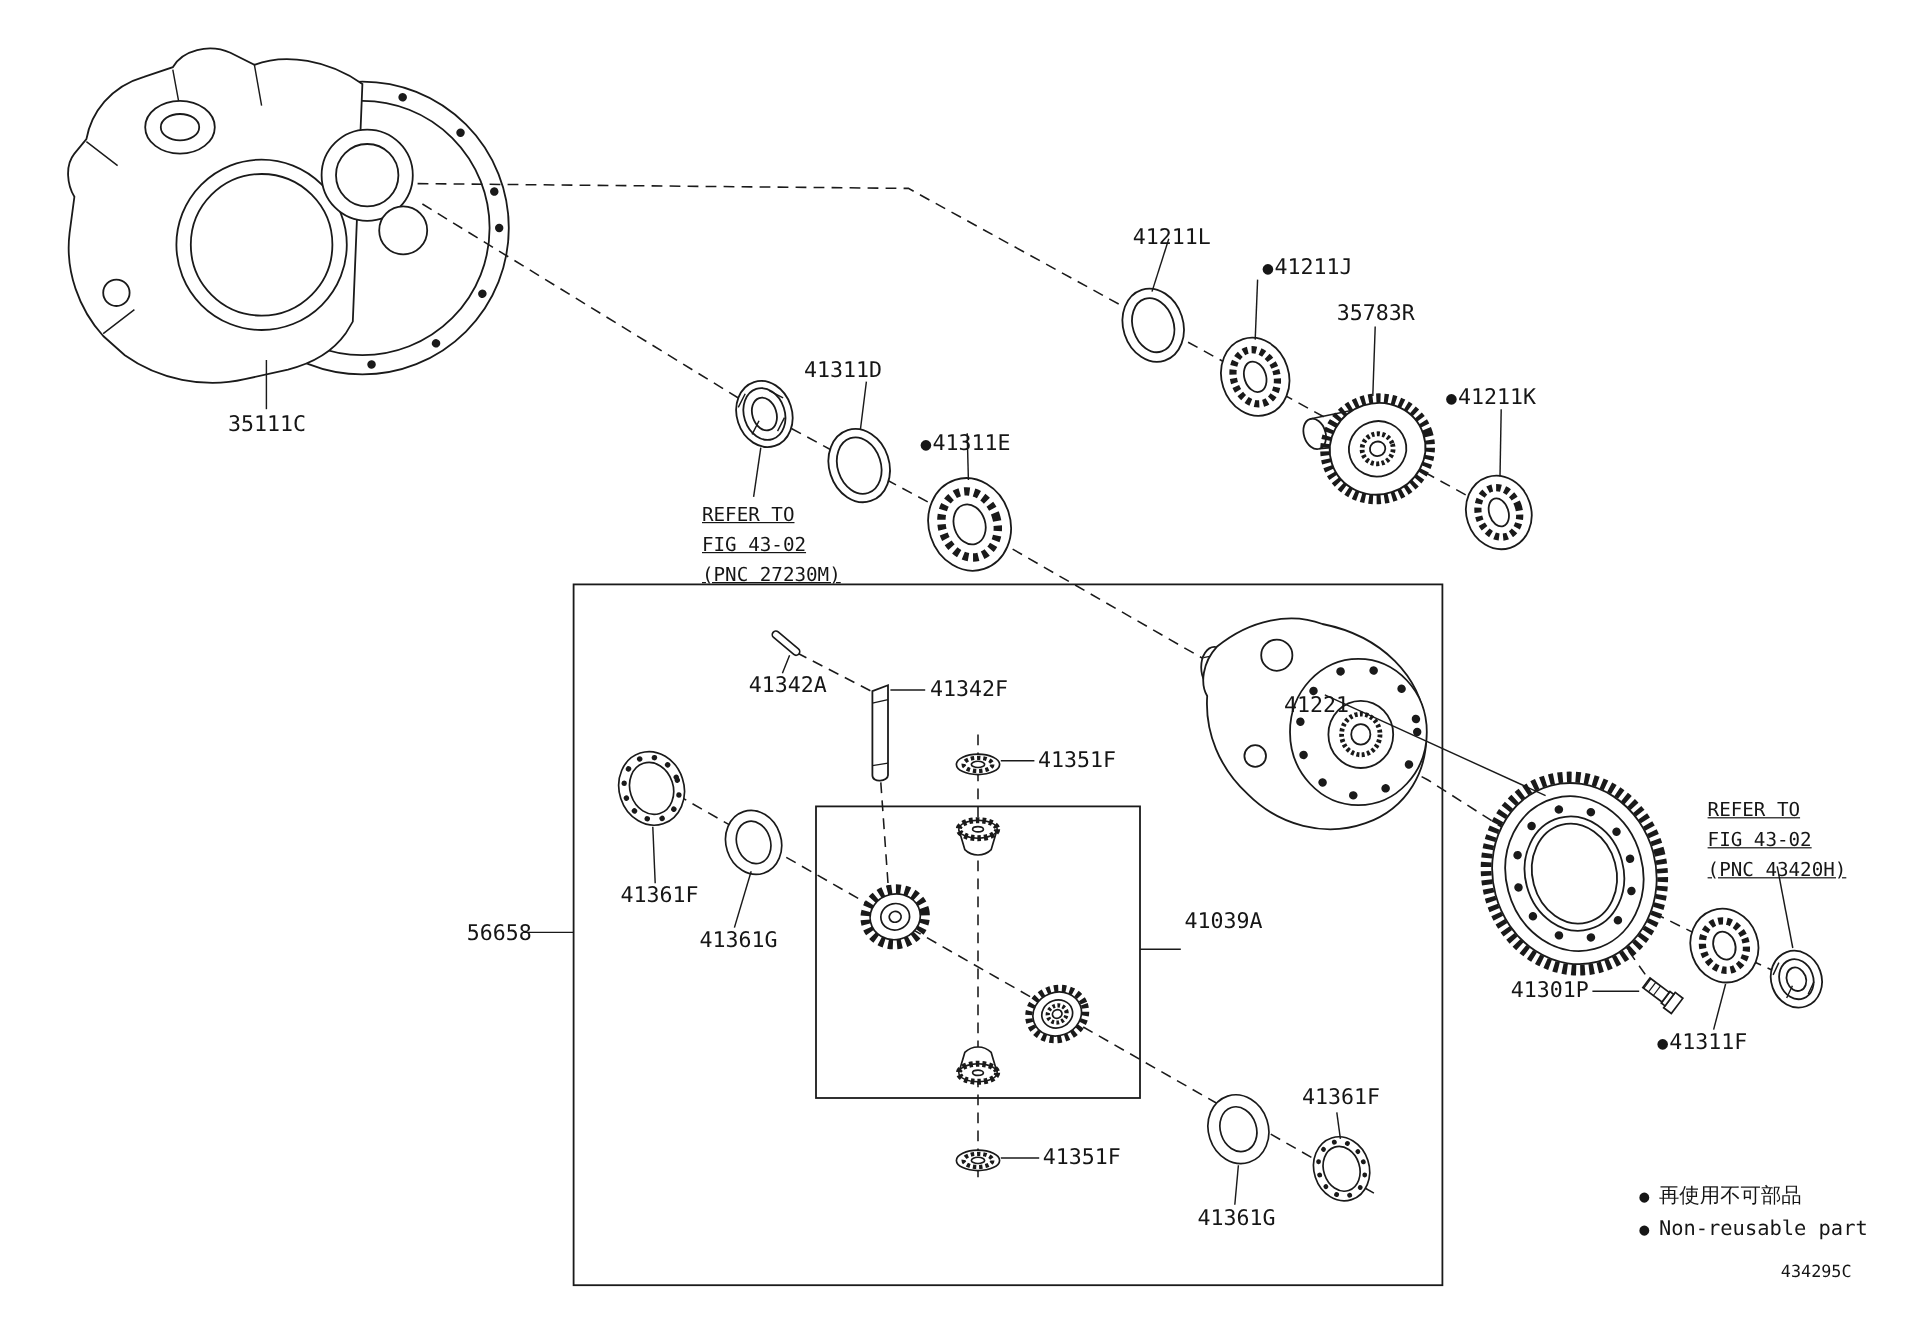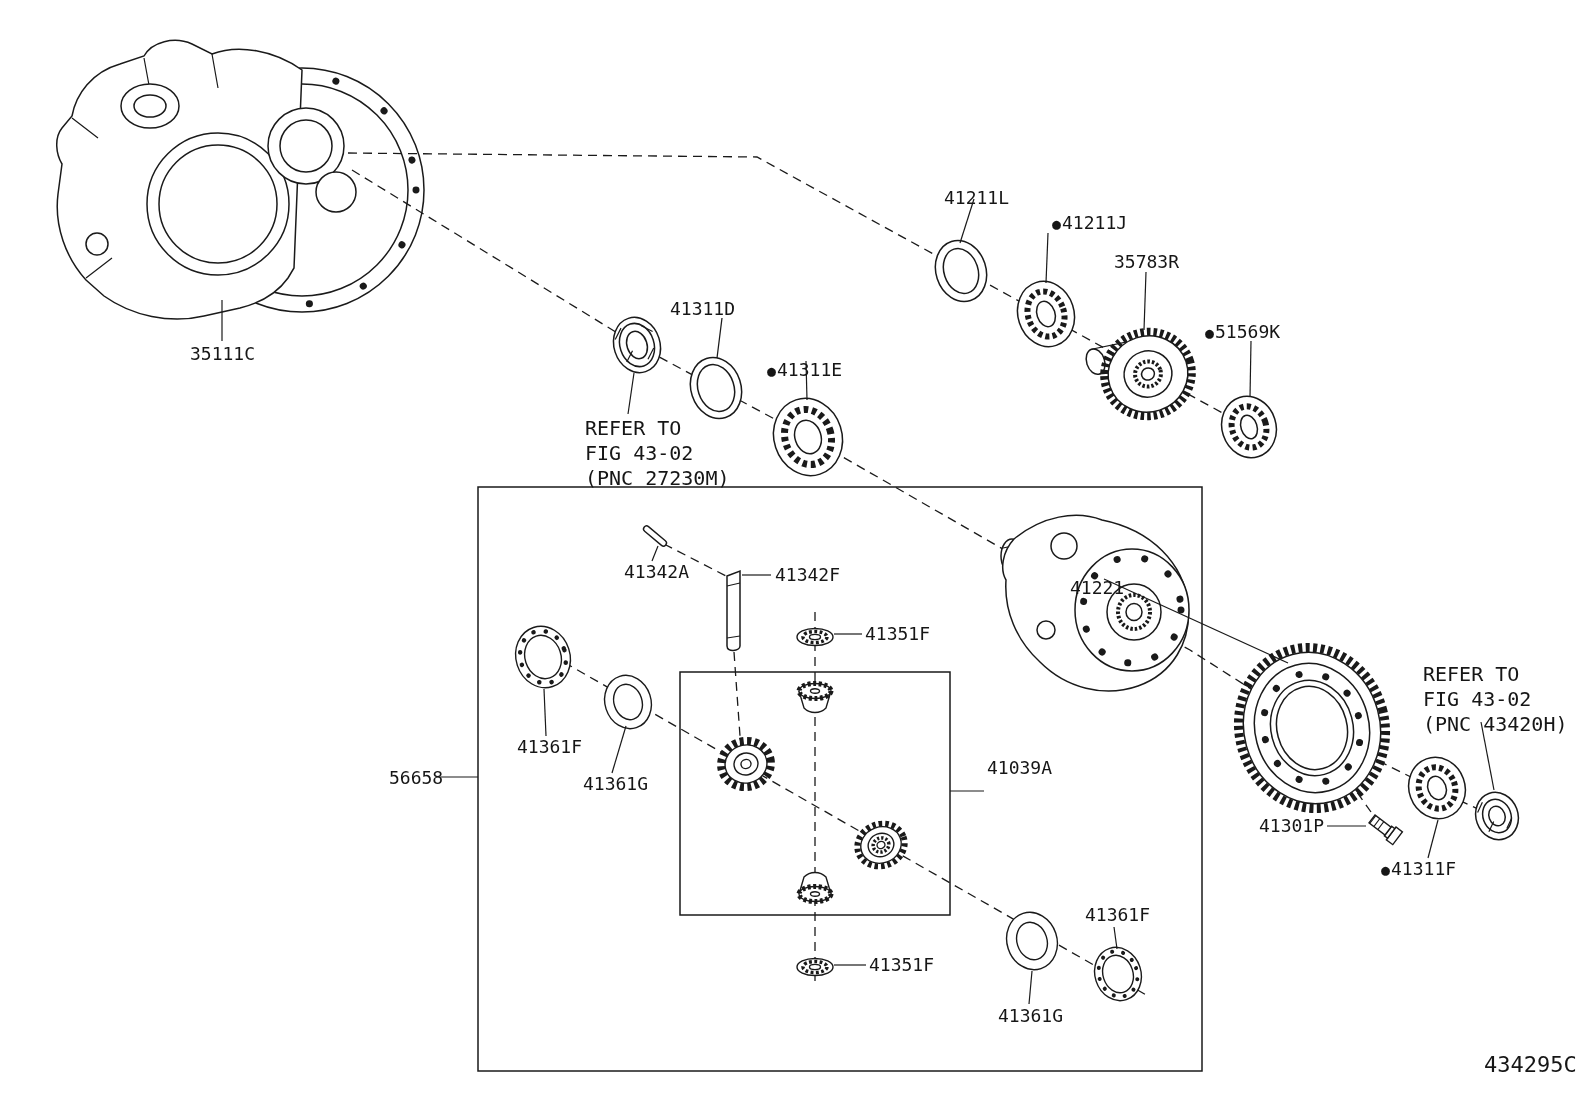--- a/index.html
+++ b/index.html
@@ -17,32 +17,33 @@
   .lbl {
     position: absolute;
     font-size: 18px;
     line-height: 20px;
     white-space: nowrap;
     letter-spacing: 0;
   }
   .lbl .marker { font-size: 15px; margin-right: 1px; }
   .refnote {
     position: absolute;
-    font-size: 20px;
+    font-size: 16px;
     line-height: 25px;
     white-space: nowrap;
+    text-decoration: underline;
   }
   .legend {
     position: absolute;
     font-size: 17px;
     line-height: 26px;
     white-space: nowrap;
   }
   .legend .marker { font-size: 14px; margin-right: 8px; }
-  .doccode { position: absolute; font-size: 22px; }
+  .doccode { position: absolute; font-size: 14px; }
 </style>
 </head>
 <body>
 
 <div class="stage">
 
   <svg width="1592" height="1099" viewBox="0 0 1592 1099">
 
     <g fill="#fff" stroke="#1a1a1a" stroke-width="1.5">
       <circle cx="302" cy="190" r="122"></circle>
@@ -270,21 +271,21 @@
 
   <div class="lbl" style="left:1052px;top:213px">
     <span class="marker">●</span><span>41211J</span>
   </div>
 
   <div class="lbl" style="left:1114px;top:252px">
     <span>35783R</span>
   </div>
 
   <div class="lbl" style="left:1205px;top:322px">
-    <span class="marker">●</span><span>51569K</span>
+    <span class="marker">●</span><span>41211K</span>
   </div>
 
   <div class="lbl" style="left:670px;top:299px">
     <span>41311D</span>
   </div>
 
   <div class="lbl" style="left:767px;top:360px">
     <span class="marker">●</span><span>41311E</span>
   </div>
 
@@ -345,16 +346,24 @@
   </div>
 
   <div class="lbl" style="left:1085px;top:905px">
     <span>41361F</span>
   </div>
 
   <div class="lbl" style="left:998px;top:1006px">
     <span>41361G</span>
   </div>
 
+  <div class="legend" style="left:1366px;top:984px">
+    <div>
+      <span class="marker">●</span><span>再使用不可部品</span>
+    </div>
+    <div>
+      <span class="marker">●</span><span>Non-reusable part</span>
+    </div>
+  </div>
 
   <div class="doccode" style="left:1484px;top:1052px">434295C</div>
 
 </div>
 
 </body></html>

